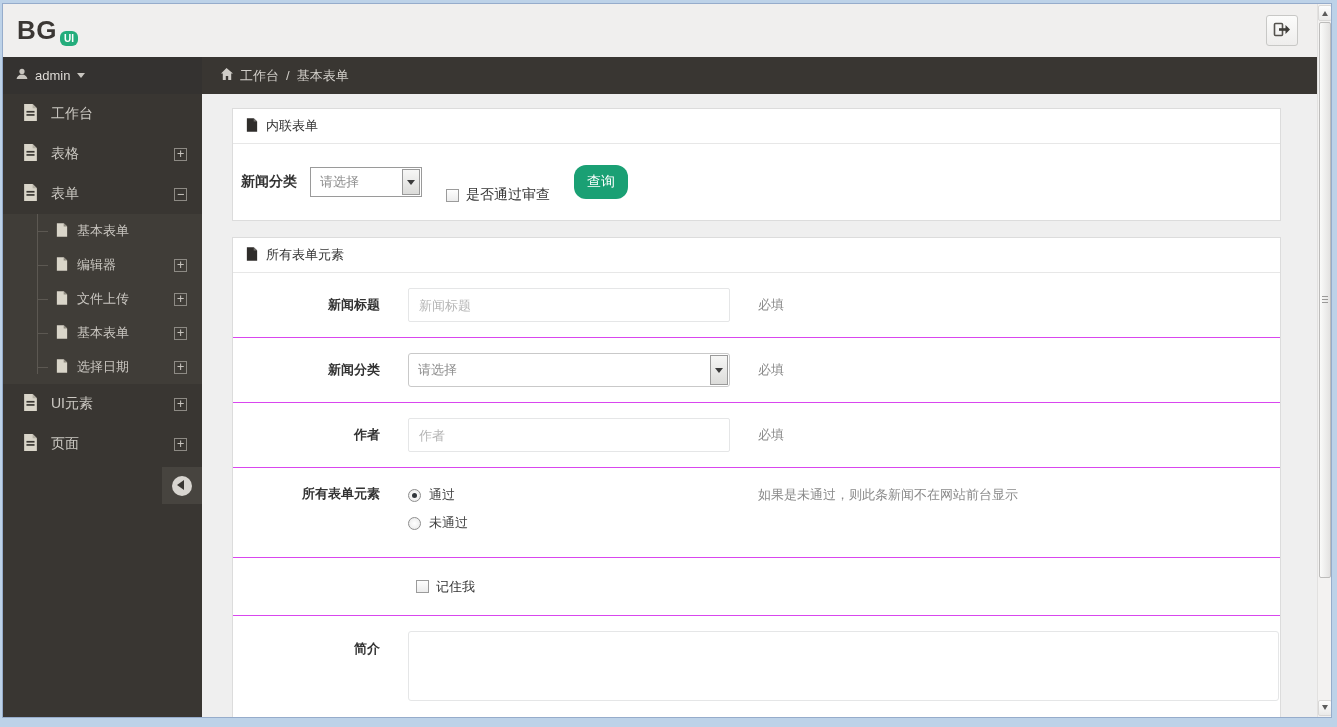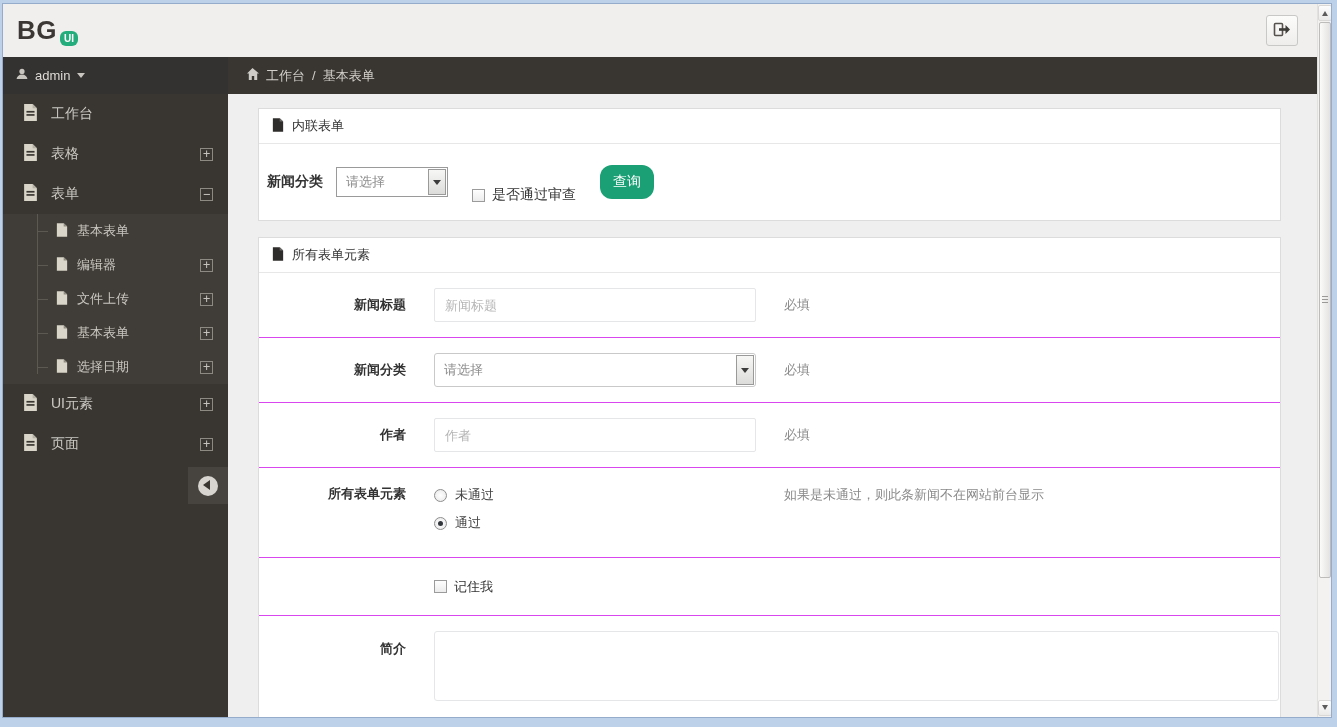--- a/index.html
+++ b/index.html
@@ -22,21 +22,21 @@
   .topbar { height:53px; background:#f0efee; position:relative; }
   .logo { position:absolute; left:14px; top:11px; font-size:26px; font-weight:bold; color:#3b3734; letter-spacing:.5px; }
   .logo-badge { display:inline-block; background:#24ad7c; color:#fff; font-size:10px; font-weight:bold;
     padding:2px 4px 2px; border-radius:6px; position:relative; top:3px; left:3px; letter-spacing:0; }
   .logout-btn { position:absolute; right:19px; top:11px; width:32px; height:31px;
     border:1px solid #c8c8c6; border-radius:3px; background:linear-gradient(#fcfcfb,#eeedec);
     display:flex; align-items:center; justify-content:center; cursor:pointer; padding:0; }
 
   
   .body-row { display:flex; height:660px; }
-  .sidebar { width:225px; background:#393632; flex:none; display:flex; flex-direction:column; }
+  .sidebar { width:199px; background:#393632; flex:none; display:flex; flex-direction:column; }
 
   .user-row { height:37px; background:#343230; color:#dedbd6; display:flex; align-items:center;
     padding:0 13px; gap:7px; font-size:13px; cursor:pointer; }
   .caret-down { width:0; height:0; border:4px solid transparent; border-top:5px solid #c9c6c0; margin-top:4px; }
 
   .nav-item { height:40px; display:flex; align-items:center; padding:0 15px 0 20px;
     color:#ccc9c3; font-size:14px; gap:13px; cursor:pointer; }
   .sq { margin-left:auto; width:13px; height:13px; border:1px solid #8d8a84; color:#c5c2bc;
     font-size:12px; line-height:11px; text-align:center; font-family:"DejaVu Sans Mono",monospace; cursor:pointer; }
   .submenu { background:#403d38; position:relative; }
@@ -66,21 +66,21 @@
   
   .inline-body { padding:16px 8px; display:flex; align-items:center; }
   .inline-label { font-weight:bold; font-size:14px; margin-right:13px; }
   .win-select { display:flex; align-items:stretch; background:#fff; cursor:pointer; }
   .sel-inline { width:112px; height:30px; border:1px solid #9a9a9a; }
   .sel-value { flex:1; display:flex; align-items:center; padding:0 9px; color:#8c8c8c; font-size:13px; overflow:hidden; }
   .sel-btn { width:18px; margin:1px; border:1px solid #9a9a9a; background:linear-gradient(#f7f7f6,#dcdcda);
     display:flex; align-items:center; justify-content:center; }
   .sel-arrow { width:0; height:0; border:4px solid transparent; border-top:5px solid #3c3c3c; margin-top:4px; }
   .chk { width:13px; height:13px; border:1px solid #9b9b9b; background:linear-gradient(#fefefe,#ececec); display:inline-block; cursor:pointer; flex:none; }
-  .chk-wrap { display:flex; align-items:center; gap:7px; font-size:14px; color:#333; }
+  .chk-wrap { display:flex; align-items:center; gap:7px; font-size:14px; color:#333;margin-left:8px; }
   .inline-body .chk-wrap { margin-left:24px;margin-top:26px; }
   .btn-green { background:#1aa074; color:#fff; border:none; border-radius:12px; padding:8px 13px;
     font-size:14px; cursor:pointer; margin-left:24px; font-family:inherit; }
 
   
   .f-row { display:flex; align-items:center; border-bottom:1px solid #d946ef; padding:15px 0; min-height:64px; }
   .f-label { width:175px; flex:none; text-align:right; padding-right:28px; font-weight:bold; font-size:13px; color:#333; line-height:16px; }
   .f-control { width:322px; flex:none; }
   .f-help { margin-left:28px; font-size:13px; color:#8a8a8a; }
   .text-input { width:100%; height:34px; border:1px solid #e5e6e7; border-radius:2px; padding:0 10px;
@@ -360,26 +360,26 @@
               <div class="f-control">
                 <input class="text-input" type="text" placeholder="作者" style="">
               </div>
               <div class="f-help">必填</div>
             </div>
 
             <div class="f-row row-top">
               <div class="f-label">所有表单元素</div>
               <div class="f-control">
                 <label class="radio-line">
+                  <span class="radio checked"></span>
+                  <span>通过</span>
+                </label>
+                <label class="radio-line">
                   <span class="radio"></span>
                   <span>未通过</span>
-                </label>
-                <label class="radio-line">
-                  <span class="radio checked"></span>
-                  <span>通过</span>
                 </label>
               </div>
               <div class="f-help">如果是未通过，则此条新闻不在网站前台显示</div>
             </div>
 
             <div class="f-row row-remember">
               <div class="f-label"></div>
               <div class="f-control">
                 <label class="chk-wrap" style="font-size:13px;">
                   <span class="chk"></span>

